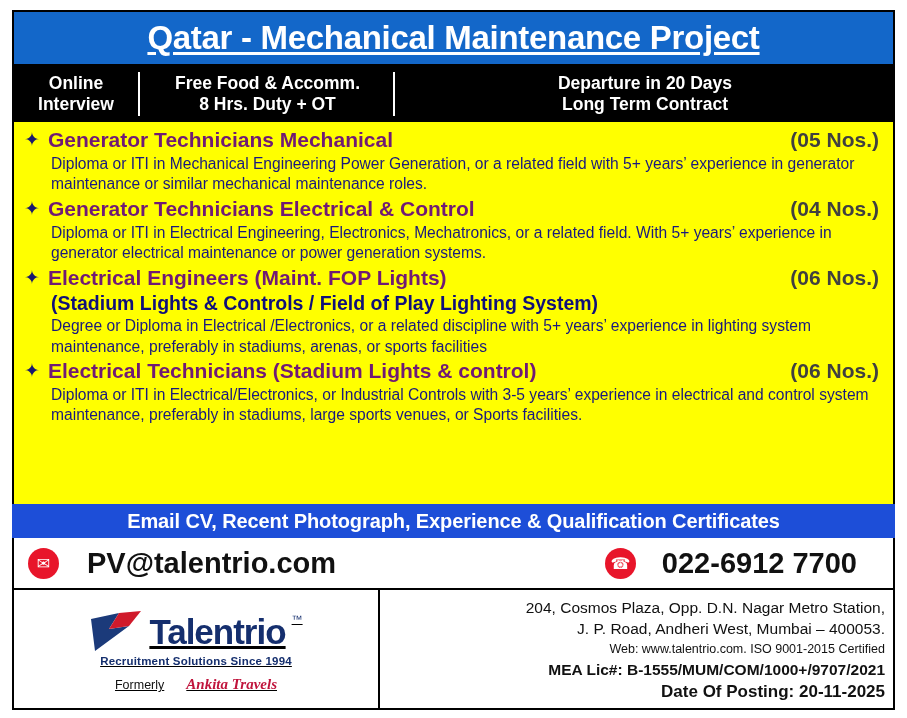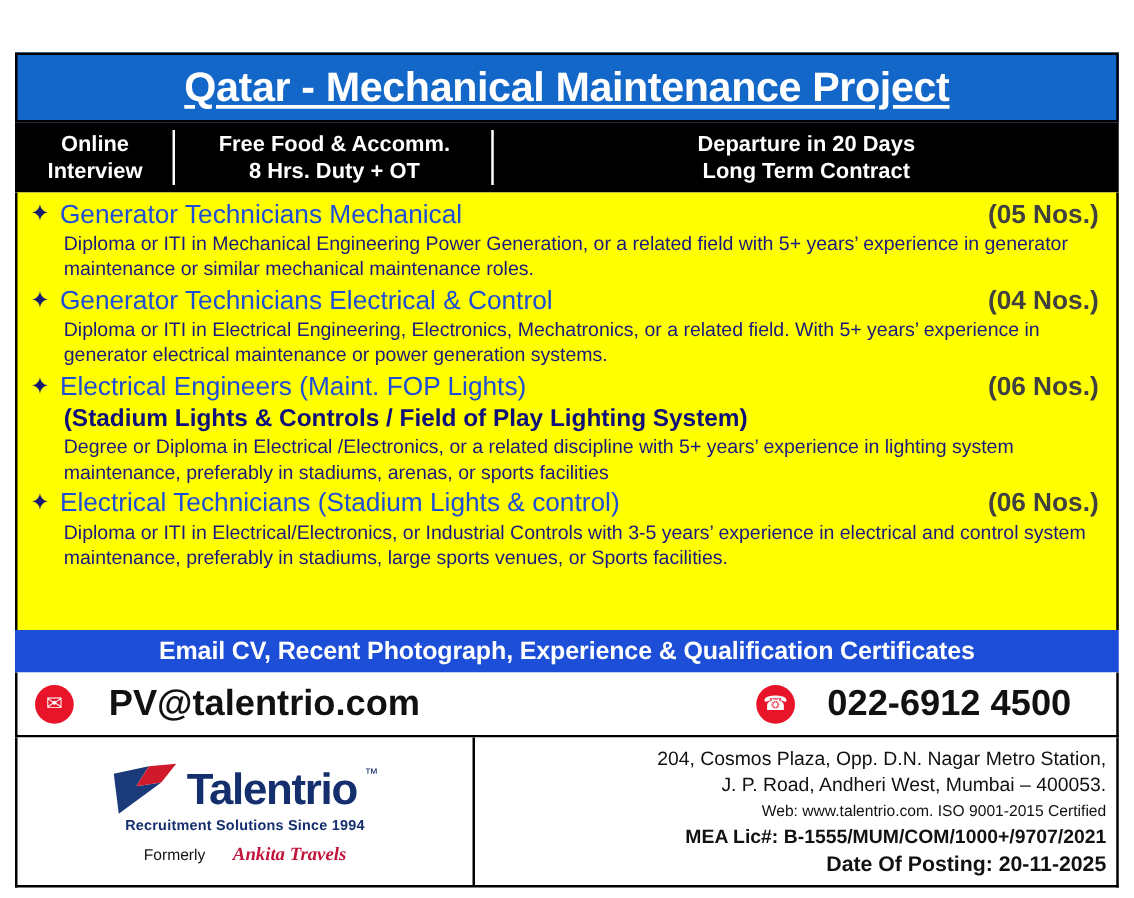--- a/index.html
+++ b/index.html
@@ -17,21 +17,20 @@
     flex-direction: column;
   }
   
   .title-bar {
     background: #1367c9;
     border: 2px solid #000;
     height: 56px;
     display: flex;
     align-items: center;
     justify-content: center;
-    margin-top: 32px;
   }
   .title-bar .title {
     color: #ffffff;
     font-size: 33px;
     font-weight: bold;
     letter-spacing: -0.3px;
     text-decoration: underline;
     text-underline-offset: 3px;
     white-space: nowrap;
   }
@@ -92,22 +91,22 @@
   }
   .bullet {
     color: #1a1a6e;
     font-size: 19px;
     line-height: 1;
     flex: 0 0 auto;
     transform: translateY(-1px);
   }
   .job-title {
     font-size: 21px;
-    font-weight: normal;
-    color: #1d4ed8;
+    font-weight: bold;
+    color: #701a75;
     line-height: 1.18;
     white-space: nowrap;
   }
   .job-count {
     font-size: 21px;
     font-weight: bold;
     color: #404040;
     white-space: nowrap;
     padding-right: 6px;
   }
@@ -185,20 +184,21 @@
     background: #ffffff;
   }
   .footer .logo-cell {
     flex: 0 0 366px;
     border-right: 2px solid #000;
     display: flex;
     flex-direction: column;
     align-items: center;
     justify-content: center;
     padding-top: 4px;
+    text-decoration: underline;
   }
   .logo-row {
     display: flex;
     align-items: center;
     gap: 6px;
   }
   .logo-mark {
     width: 54px; height: 44px;
     position: relative;
     flex: 0 0 auto;
@@ -350,21 +350,21 @@
 
   <div class="contact">
     <span class="icon-circle">
       <span>✉</span>
     </span>
     <span class="email-text">PV@talentrio.com</span>
     <span class="spacer"></span>
     <span class="icon-circle">
       <span>☎</span>
     </span>
-    <span class="phone-text">022-6912 4500</span>
+    <span class="phone-text">022-6912 7700</span>
   </div>
 
   <div class="footer">
 
     <div class="logo-cell">
       <div class="logo-row">
         <span class="logo-mark">
           <svg width="54" height="44" viewBox="0 0 54 44" xmlns="http://www.w3.org/2000/svg">
             <polygon points="2,10 30,4 20,20 40,17 6,42" fill="#1b3a7a"></polygon>
             <polygon points="30,4 52,2 40,17 20,20" fill="#d01a2b"></polygon>

